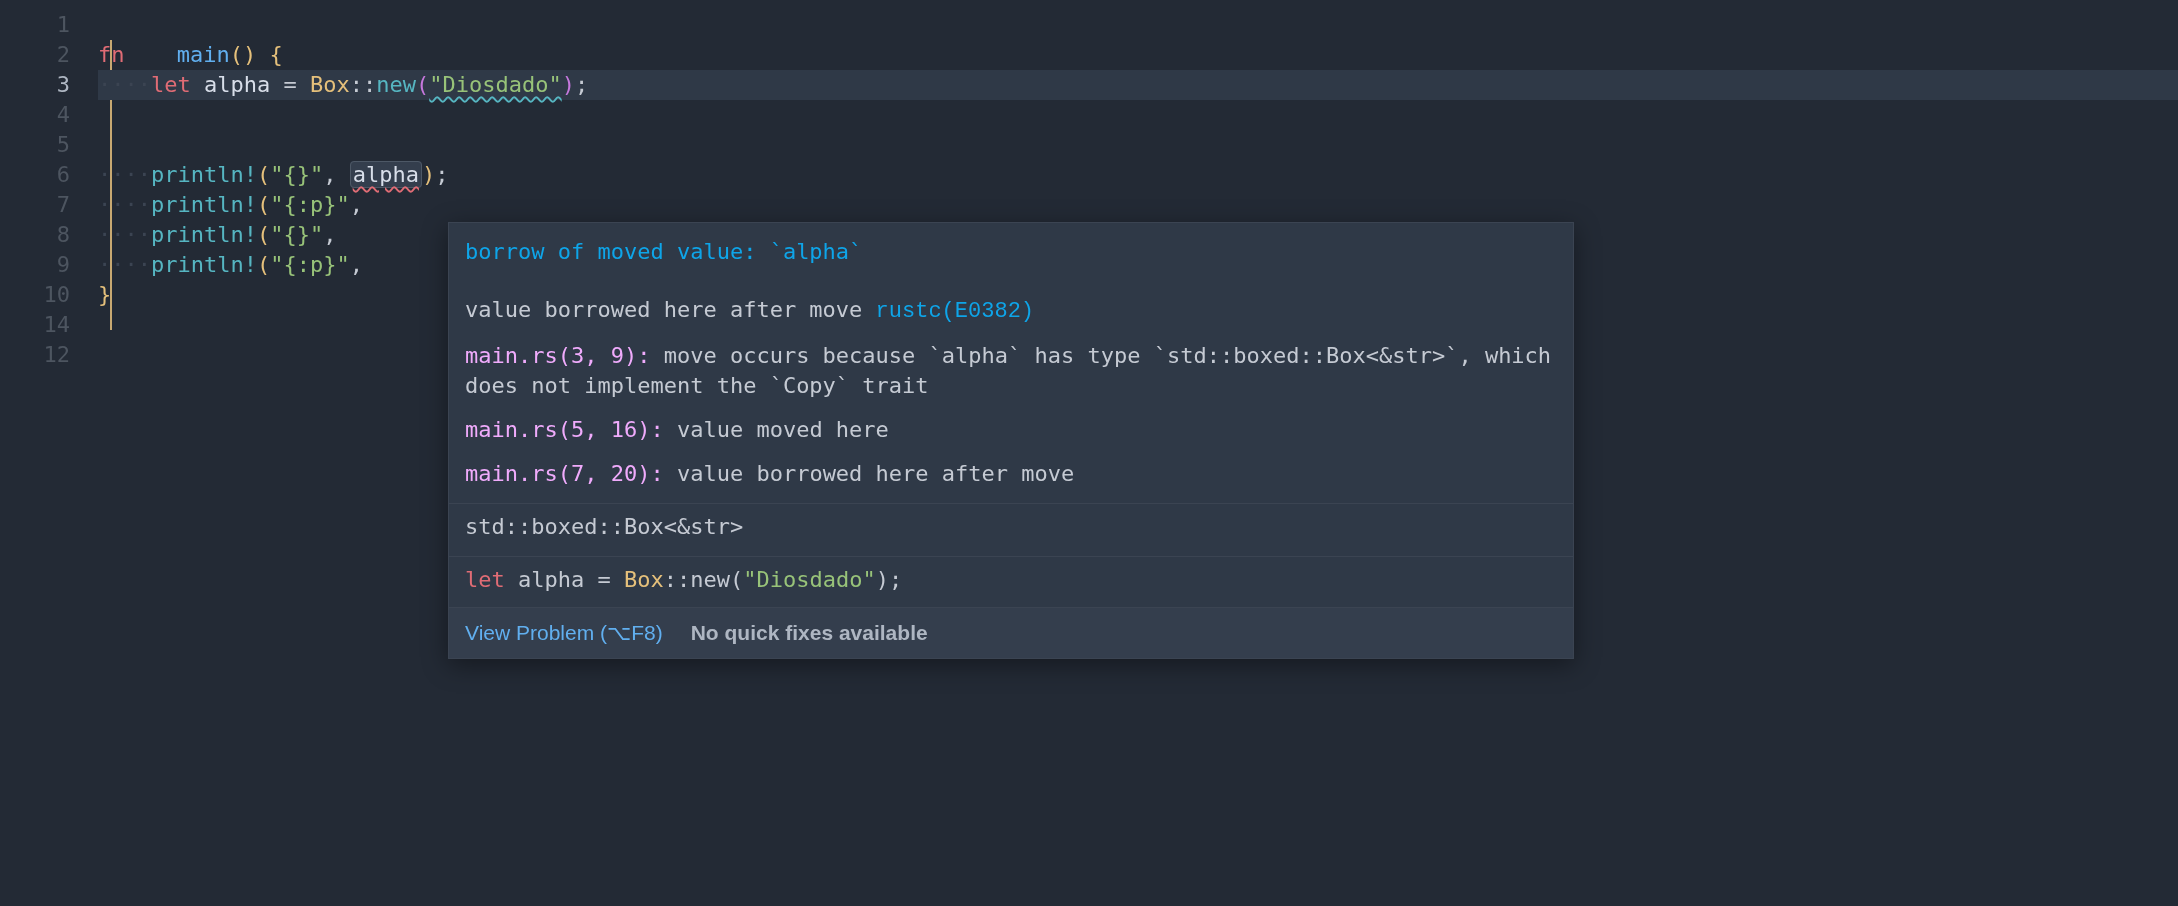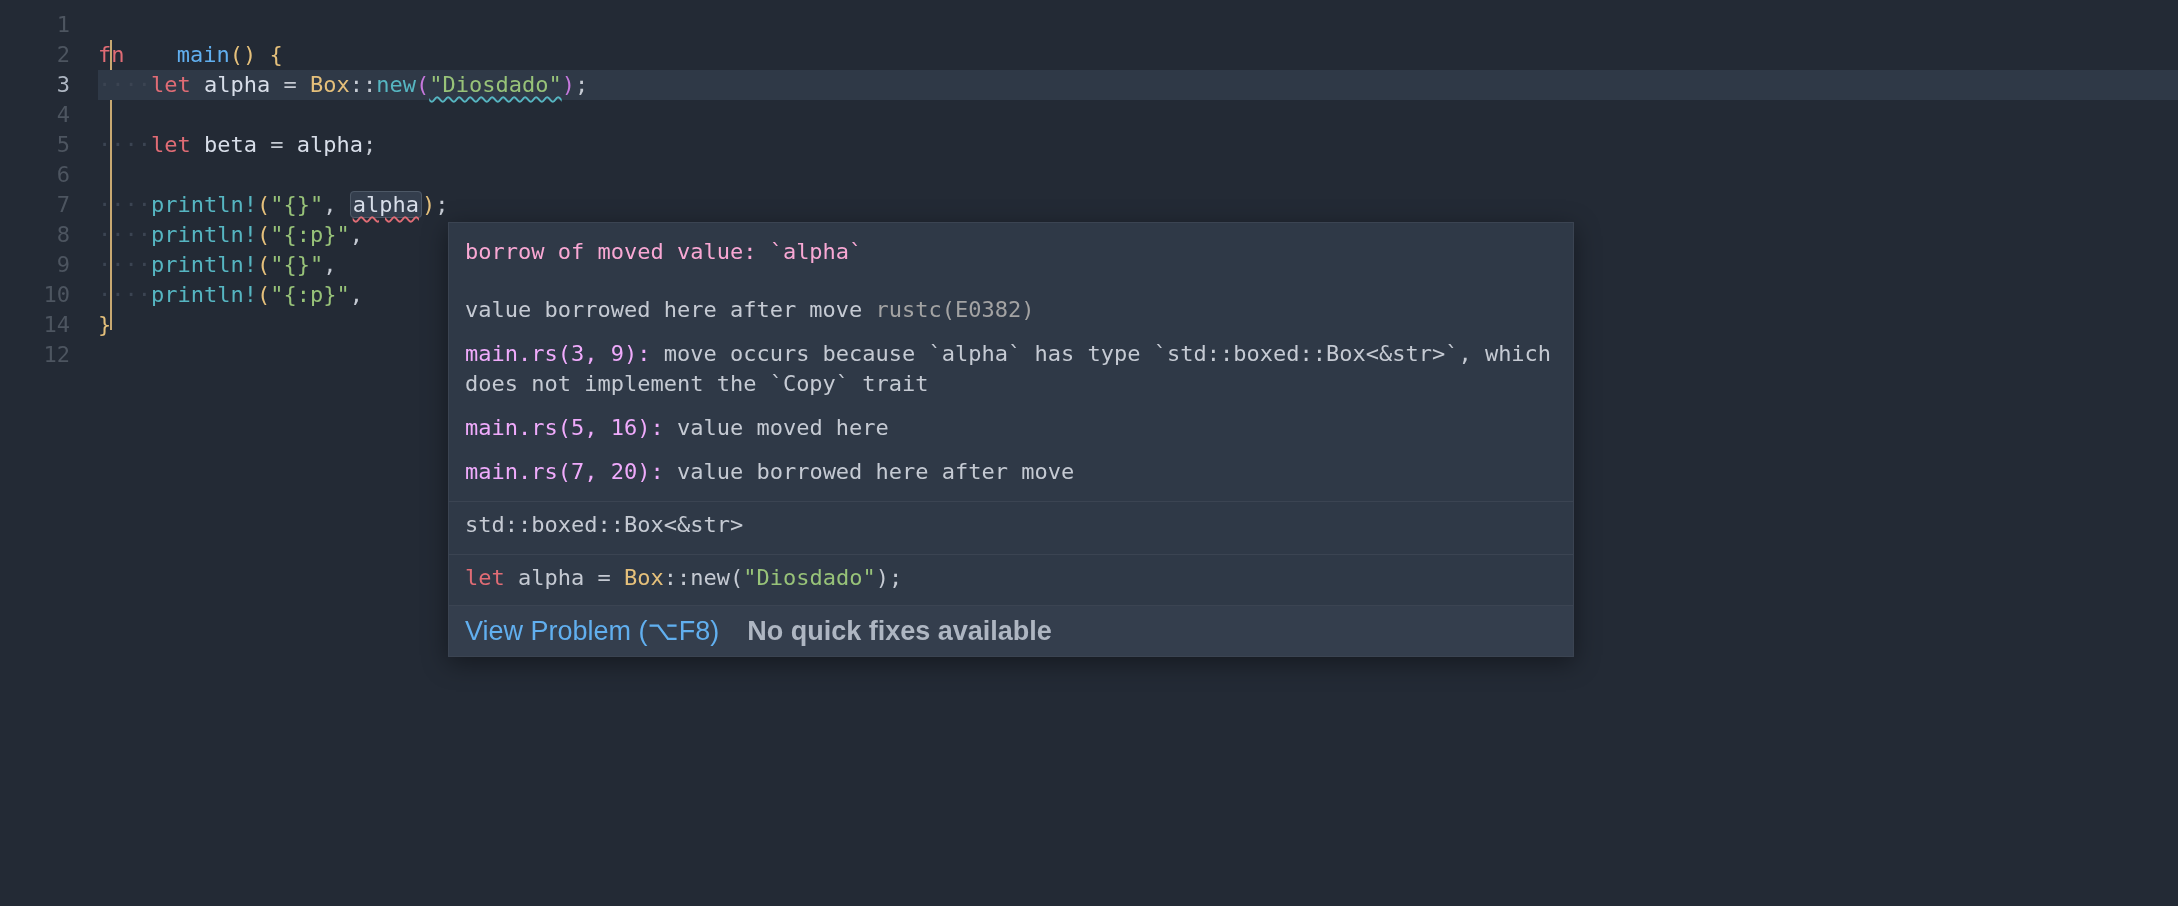--- a/index.html
+++ b/index.html
@@ -20,30 +20,30 @@
   .paren1 { color:#e5c07b; }
   .paren2 { color:#c678dd; }
   .op { color:#c5cad3; }
   .var { color:#d8dee9; }
   .highlight-box { border:1px solid #4d5866; border-radius:4px; padding:0 2px; background:#343e4d; }
   .err-underline { text-decoration:underline wavy #e06c75; text-decoration-thickness:1.5px; text-underline-offset:4px; }
   .info-underline { text-decoration:underline wavy #56b6c2; text-decoration-thickness:1.5px; text-underline-offset:4px; }
   .scope-bar { position:absolute; left:12px; top:40px; width:2px; height:290px; background:#e5c07b; opacity:.85; }
   .hover { position:absolute; left:350px; top:222px; width:1126px; background:#2f3947; border:1px solid #3b4452; box-shadow:0 6px 24px rgba(0,0,0,.4); color:#c5cad3; font-size:22px; line-height:30px; }
   .hover .body { padding:14px 16px 12px; }
-  .hover .title { color:#f9a8d4; margin-bottom:28px; }
+  .hover .title { color:#0ea5e9; margin-bottom:28px; }
   .hover .msg { margin-bottom:14px; }
-  .hover .dim { color:#a3a3a3; }
+  .hover .dim { color:#0ea5e9;font-family:Liberation Mono, monospace; }
   .hover .link { color:#f0abfc; }
   .hover .note { color:#c5cad3; margin-bottom:14px; }
   .hover .sep { height:1px; background:#3b4452; margin:8px -16px; }
   .hover .sig .kw { color:#e06c75; }
   .hover .sig .ty { color:#e5c07b; }
   .hover .sig .s  { color:#98c379; }
-  .hover .footer { display:flex; align-items:center; gap:28px; background:#343e4d; border-top:1px solid #3b4452; padding:10px 16px; font-family:-apple-system,'Segoe UI',sans-serif; font-size:27px; }
+  .hover .footer { display:flex; align-items:center; gap:28px; background:#343e4d; border-top:1px solid #3b4452; padding:10px 16px; font-family:-apple-system,'Segoe UI',sans-serif; font-size:21px; }
   .hover .footer .vp { color:#61afef; cursor:pointer; }
   .hover .footer .qf { color:#aeb6c2;font-weight:bold; }
 </style>
 </head>
 <body>
 
 <div class="editor">
   <div class="gutter">
     <div class="ln">1</div>
     <div class="ln">2</div>
@@ -63,21 +63,20 @@
     <div class="scope-bar"></div>
 
     <div class="row"></div>
 
     <div class="row"><span class="kw">fn</span> <span class="fnname">main</span><span class="paren1">()</span> <span class="paren1">{</span></div>
 
     <div class="row current"><span class="dots">····</span><span class="kw">let</span> <span class="var">alpha</span><span class="op"> = </span><span class="type">Box</span><span class="op">::</span><span class="call">new</span><span class="paren2">(</span><span class="str info-underline">"Diosdado"</span><span class="paren2">)</span><span class="op">;</span></div>
 
     <div class="row"></div>
 
-    <div class="row"><span class="dots">····</span><span class="kw">let</span> <span class="var">beta</span><span class="op"> = </span><span class="var">alpha</span><span class="op">;</span></div>
 
     <div class="row"></div>
 
     <div class="row"><span class="dots">····</span><span class="call">println!</span><span class="paren1">(</span><span class="str">"{}"</span><span class="op">, </span><span class="var highlight-box err-underline">alpha</span><span class="paren1">)</span><span class="op">;</span></div>
 
     <div class="row"><span class="dots">····</span><span class="call">println!</span><span class="paren1">(</span><span class="str">"{:p}"</span><span class="op">, </span></div>
 
     <div class="row"><span class="dots">····</span><span class="call">println!</span><span class="paren1">(</span><span class="str">"{}"</span><span class="op">, </span></div>
 
     <div class="row"><span class="dots">····</span><span class="call">println!</span><span class="paren1">(</span><span class="str">"{:p}"</span><span class="op">, </span></div>

